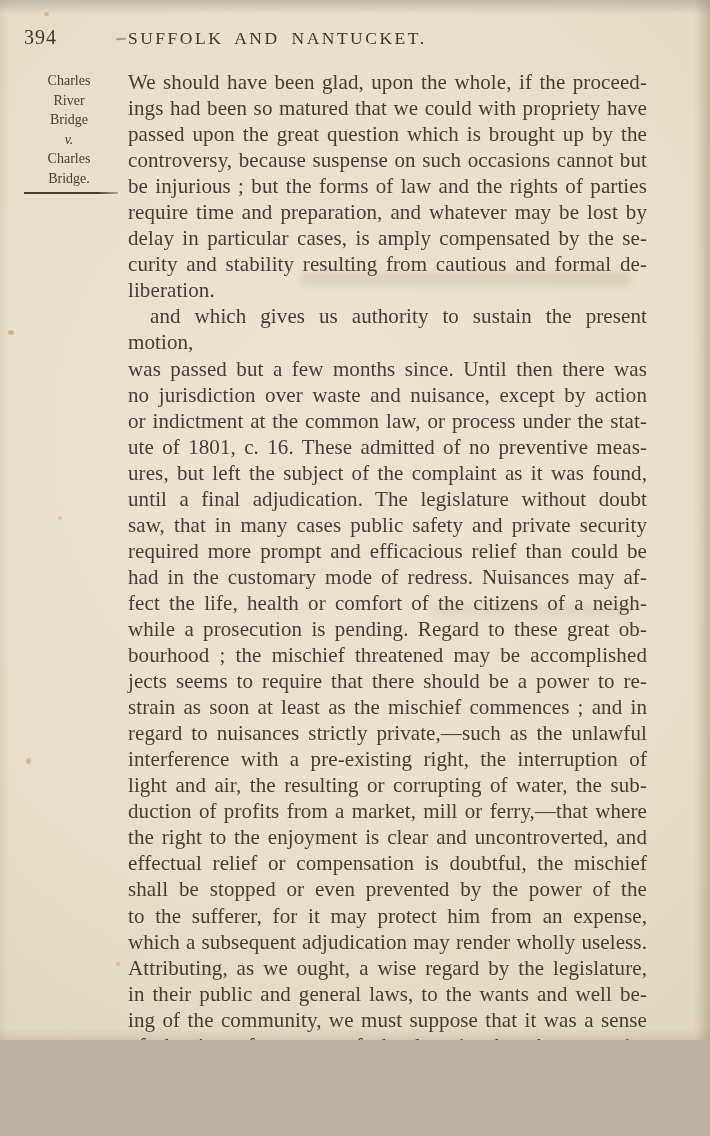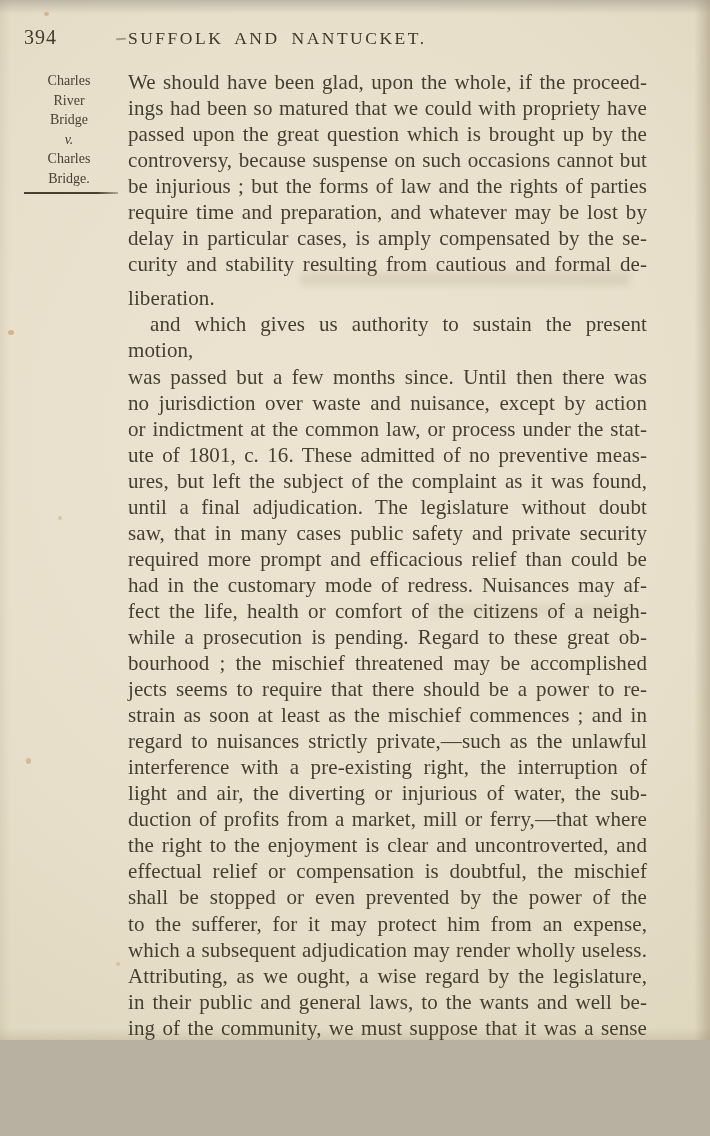--- a/index.html
+++ b/index.html
@@ -82,21 +82,20 @@
     line-height: 26.05px;
     letter-spacing: 0.1px;
   }
   .line {
     text-align: justify;
     text-align-last: justify;
   }
   .line.last {
     text-align: left;
     text-align-last: left;
-    margin-top: 8px;
   }
   .para.indent .line:first-child {
     text-indent: 22px;
   }
   
   .stain {
     position: absolute;
     border-radius: 50%;
     pointer-events: none;
   }
@@ -161,21 +160,21 @@
         <div class="line">saw, that in many cases public safety and private security</div>
         <div class="line">required more prompt and efficacious relief than could be</div>
         <div class="line">had in the customary mode of redress.  Nuisances may af-</div>
         <div class="line">fect the life, health or comfort of the citizens of a neigh-</div>
         <div class="line">while a prosecution is pending.  Regard to these great ob-</div>
         <div class="line">bourhood ; the mischief threatened may be accomplished</div>
         <div class="line">jects seems to require that there should be a power to re-</div>
         <div class="line">strain as soon at least as the mischief commences ; and in</div>
         <div class="line">regard to nuisances strictly private,—such as the unlawful</div>
         <div class="line">interference with a pre-existing right, the interruption of</div>
-        <div class="line">light and air, the diverting or injurious of water, the sub-</div>
+        <div class="line">light and air, the resulting or corrupting of water, the sub-</div>
         <div class="line">duction of profits from a market, mill or ferry,—that where</div>
         <div class="line">the right to the enjoyment is clear and uncontroverted, and</div>
         <div class="line">effectual relief or compensation is doubtful, the mischief</div>
         <div class="line">shall be stopped or even prevented by the power of the</div>
         <div class="line">to the sufferer, for it may protect him from an expense,</div>
         <div class="line">which a subsequent adjudication may render wholly useless.</div>
         <div class="line">Attributing, as we ought, a wise regard by the legislature,</div>
         <div class="line">in their public and general laws, to the wants and well be-</div>
         <div class="line">ing of the community, we must suppose that it was a sense</div>
         <div class="line">of the imperfect state of the law in the above partic-</div>

